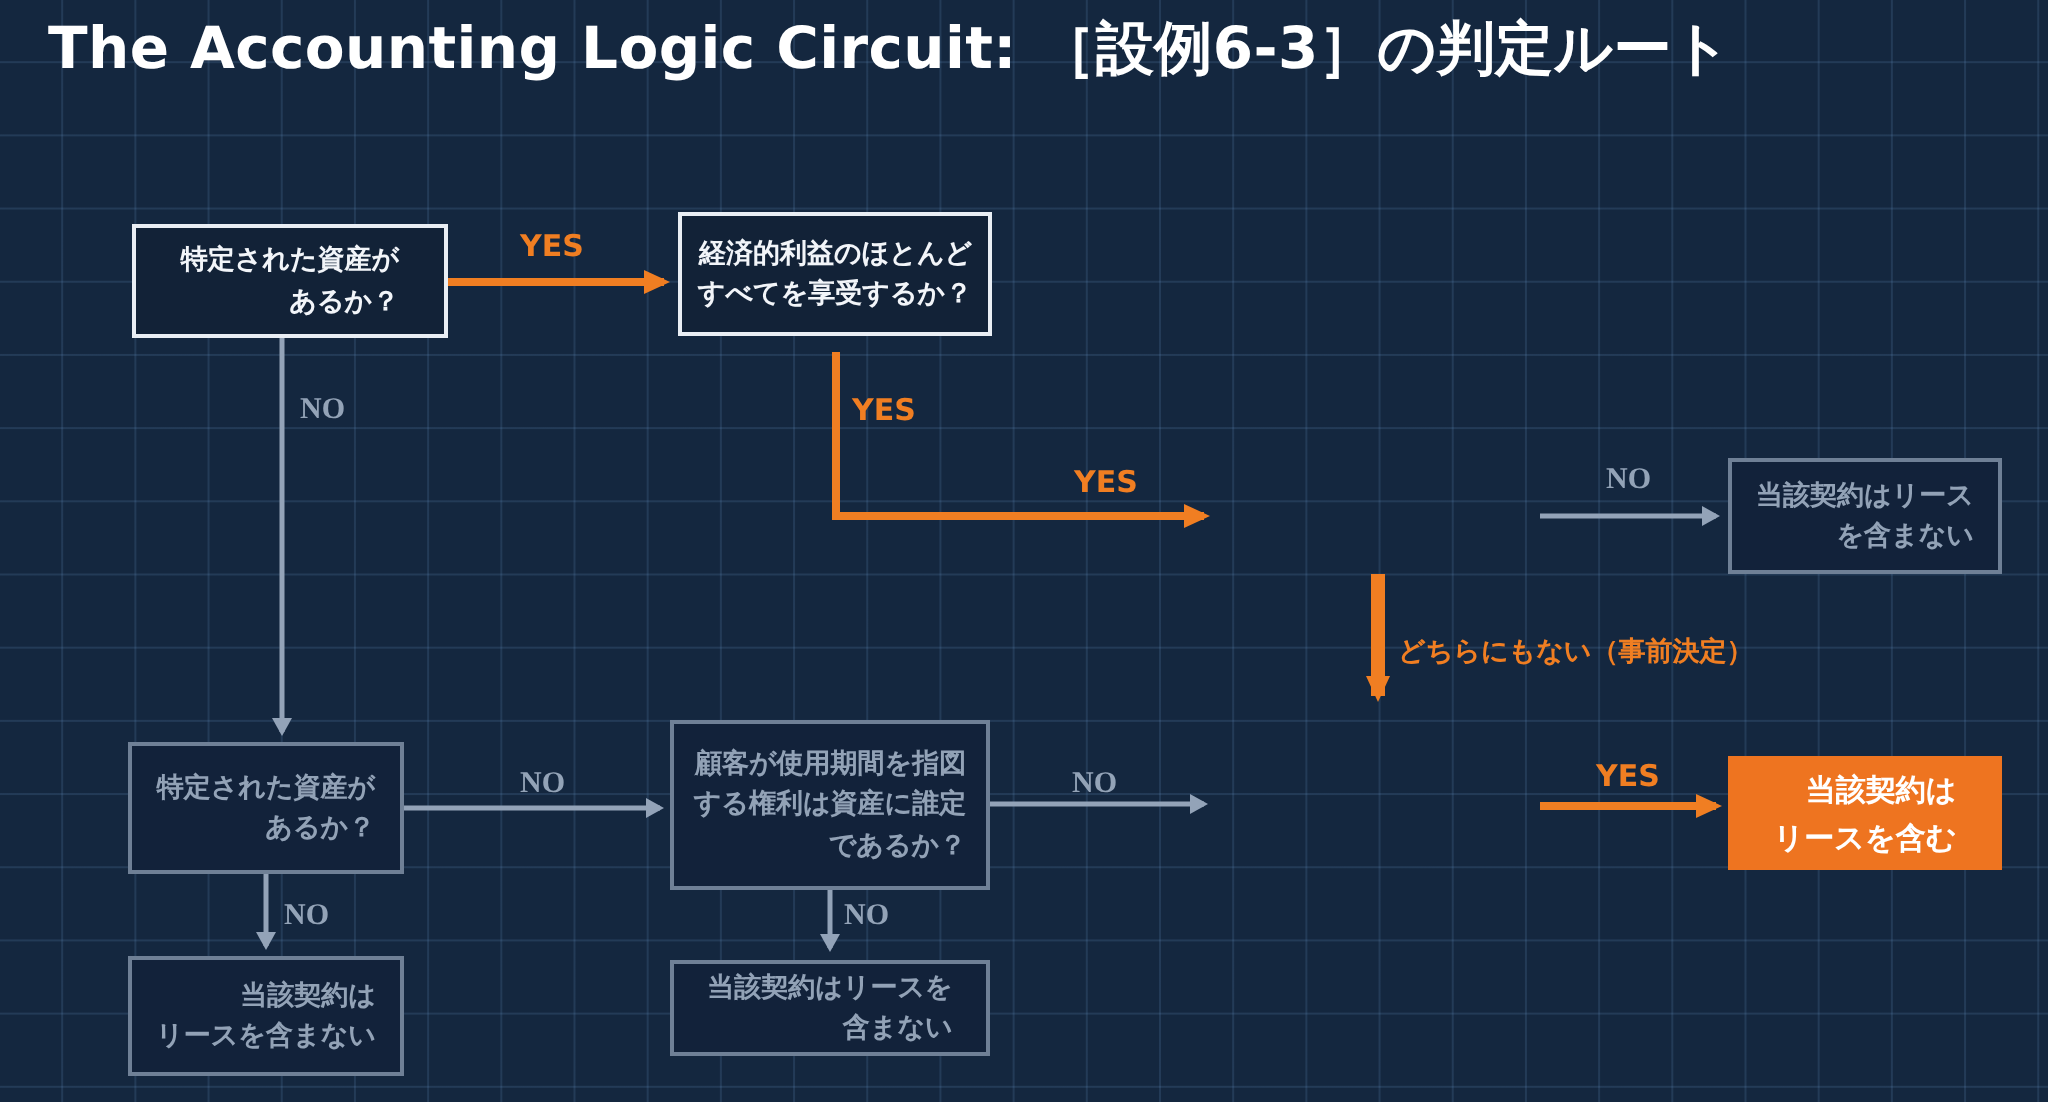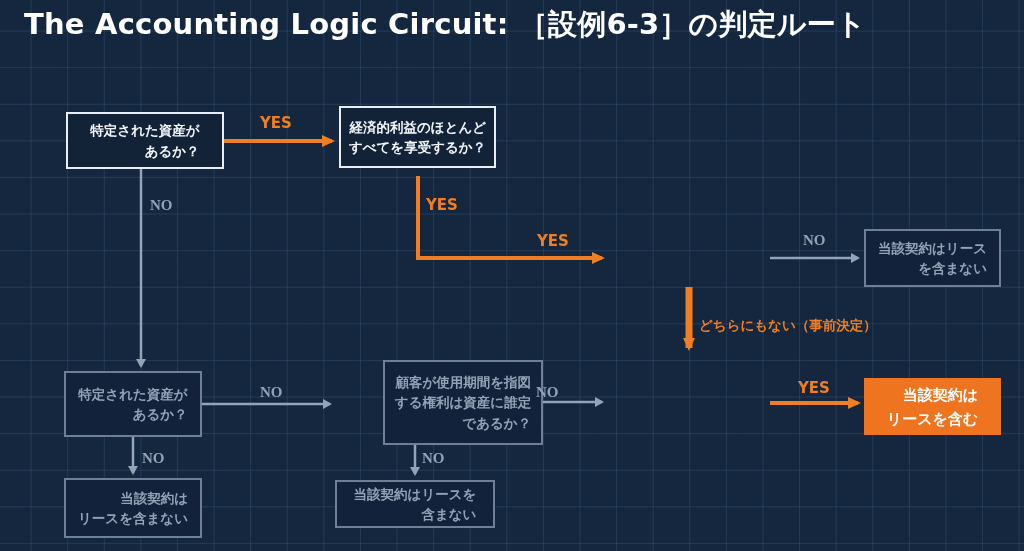--- a/index.html
+++ b/index.html
@@ -74,21 +74,21 @@
   <div class="node faded" style="left:864px; top:229px; width:137px; height:58px;">当該契約はリース
 を含まない</div>
 
 
   <div class="node result" style="left:864px; top:378px; width:137px; height:57px;">当該契約は
 リースを含む</div>
 
   <div class="node faded" style="left:64px;  top:371px; width:138px; height:66px;">特定された資産が
 あるか？</div>
 
-  <div class="node faded" style="left:335px; top:360px; width:160px; height:85px;margin-left:48px;">顧客が使用期間を指図
+  <div class="node faded" style="left:335px; top:360px; width:160px; height:85px;">顧客が使用期間を指図
 する権利は資産に誰定
 であるか？</div>
 
   <div class="node faded" style="left:64px;  top:478px; width:138px; height:60px;">当該契約は
 リースを含まない</div>
 
   <div class="node faded" style="left:335px; top:480px; width:160px; height:48px;">当該契約はリースを
 含まない</div>
 
   <div class="elabel orange" style="left:260px; top:114px;">YES</div>

